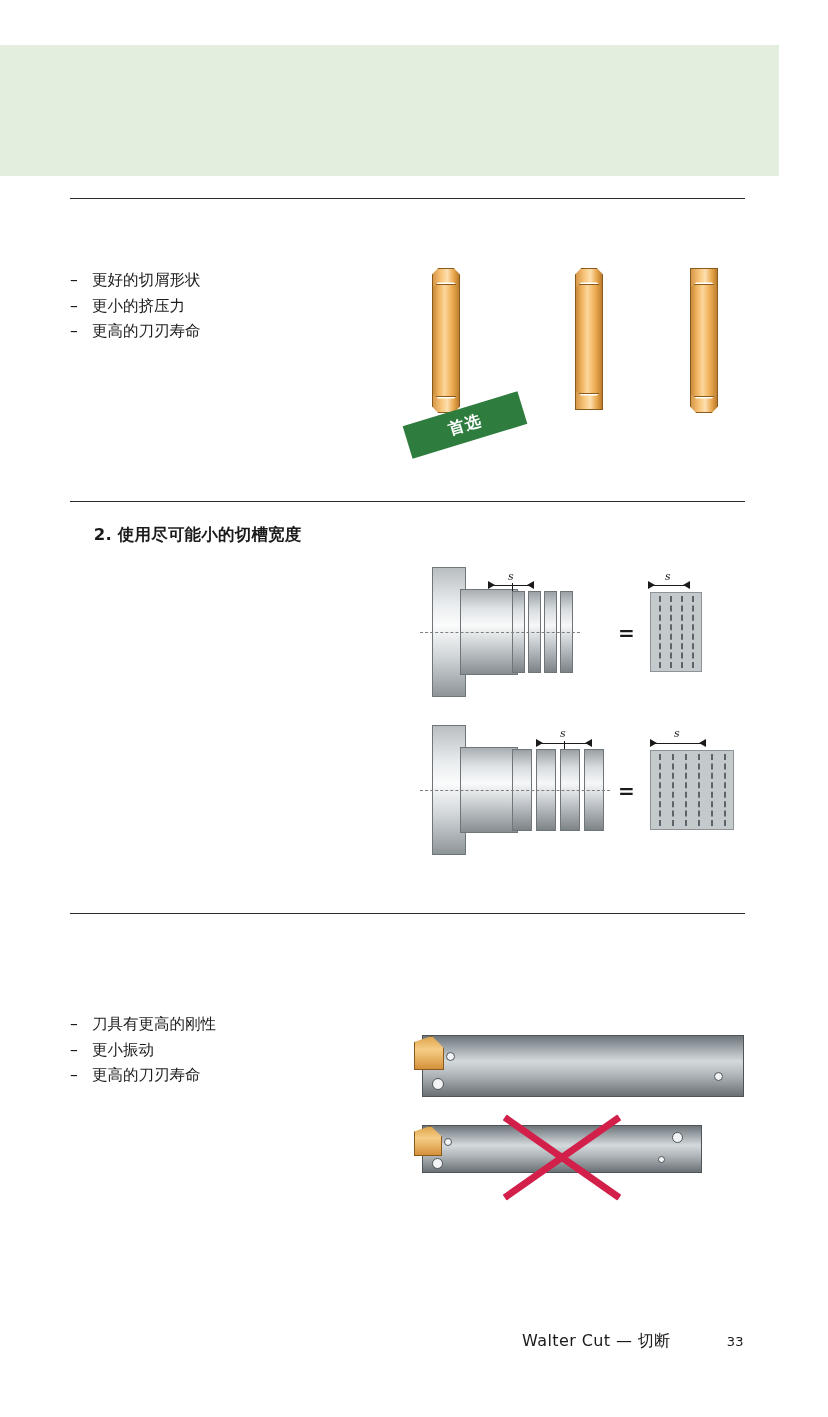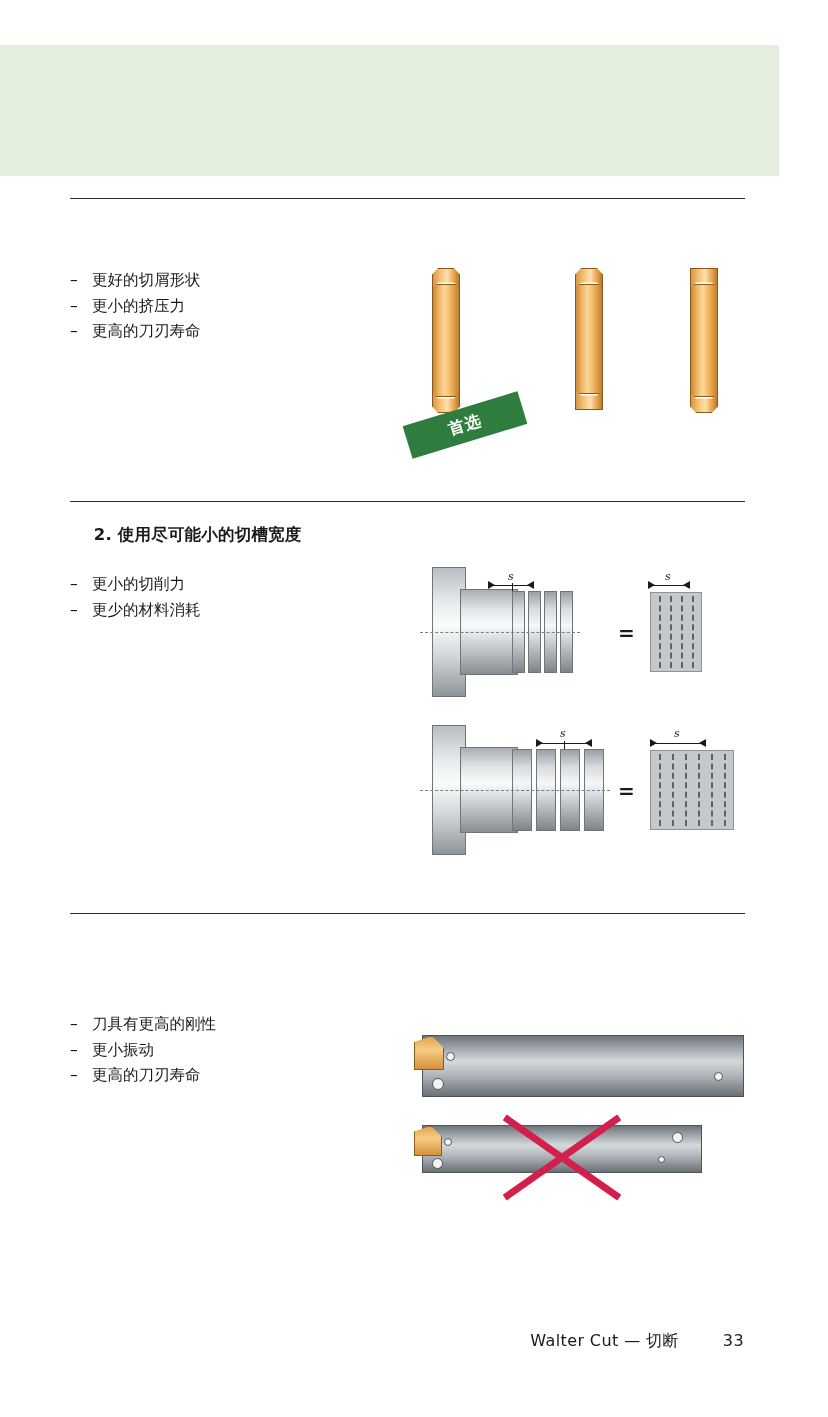--- a/index.html
+++ b/index.html
@@ -79,22 +79,22 @@
     position: absolute;
     right: 84px;
     bottom: 46px;
     font-size: 16px;
     letter-spacing: 0.4px;
     color: #1a1a1a;
     white-space: pre;
   }
   .footer .pg {
     display: inline-block;
-    margin-left: 44px;
-    font-size: 16px;
+    margin-left: 56px;
+    font-size: 13px;
   }
 
   
   .fig1 {
     position: absolute;
     left: 400px;
     top: 258px;
     width: 360px;
     height: 200px;
   }
@@ -297,24 +297,20 @@
       <span>首选</span>
     </div>
   </div>
 
   <div class="rule" style="top:501px;"></div>
 
   <div class="sec-head" style="top:499px;">
     <span class="sec-num">2.</span><span class="sec-title-lines">使用尽可能小的切槽宽度</span>
   </div>
 
-  <div class="bullets" style="top:572px;">
-    <div class="bullet"><span class="dash">–</span><span>更小的切削力</span></div>
-    <div class="bullet"><span class="dash">–</span><span>更少的材料消耗</span></div>
-  </div>
 
   <div class="fig2">
 
     <div class="wp">
       <div class="wp-flange" style="left:32px; top:12px; width:34px; height:130px;"></div>
       <div class="wp-shaft" style="left:60px; top:34px; width:58px; height:86px;"></div>
       <div class="ring" style="left:112px; top:36px; width:13px; height:82px;"></div>
       <div class="ring" style="left:128px; top:36px; width:13px; height:82px;"></div>
       <div class="ring" style="left:144px; top:36px; width:13px; height:82px;"></div>
       <div class="ring" style="left:160px; top:36px; width:13px; height:82px;"></div>

